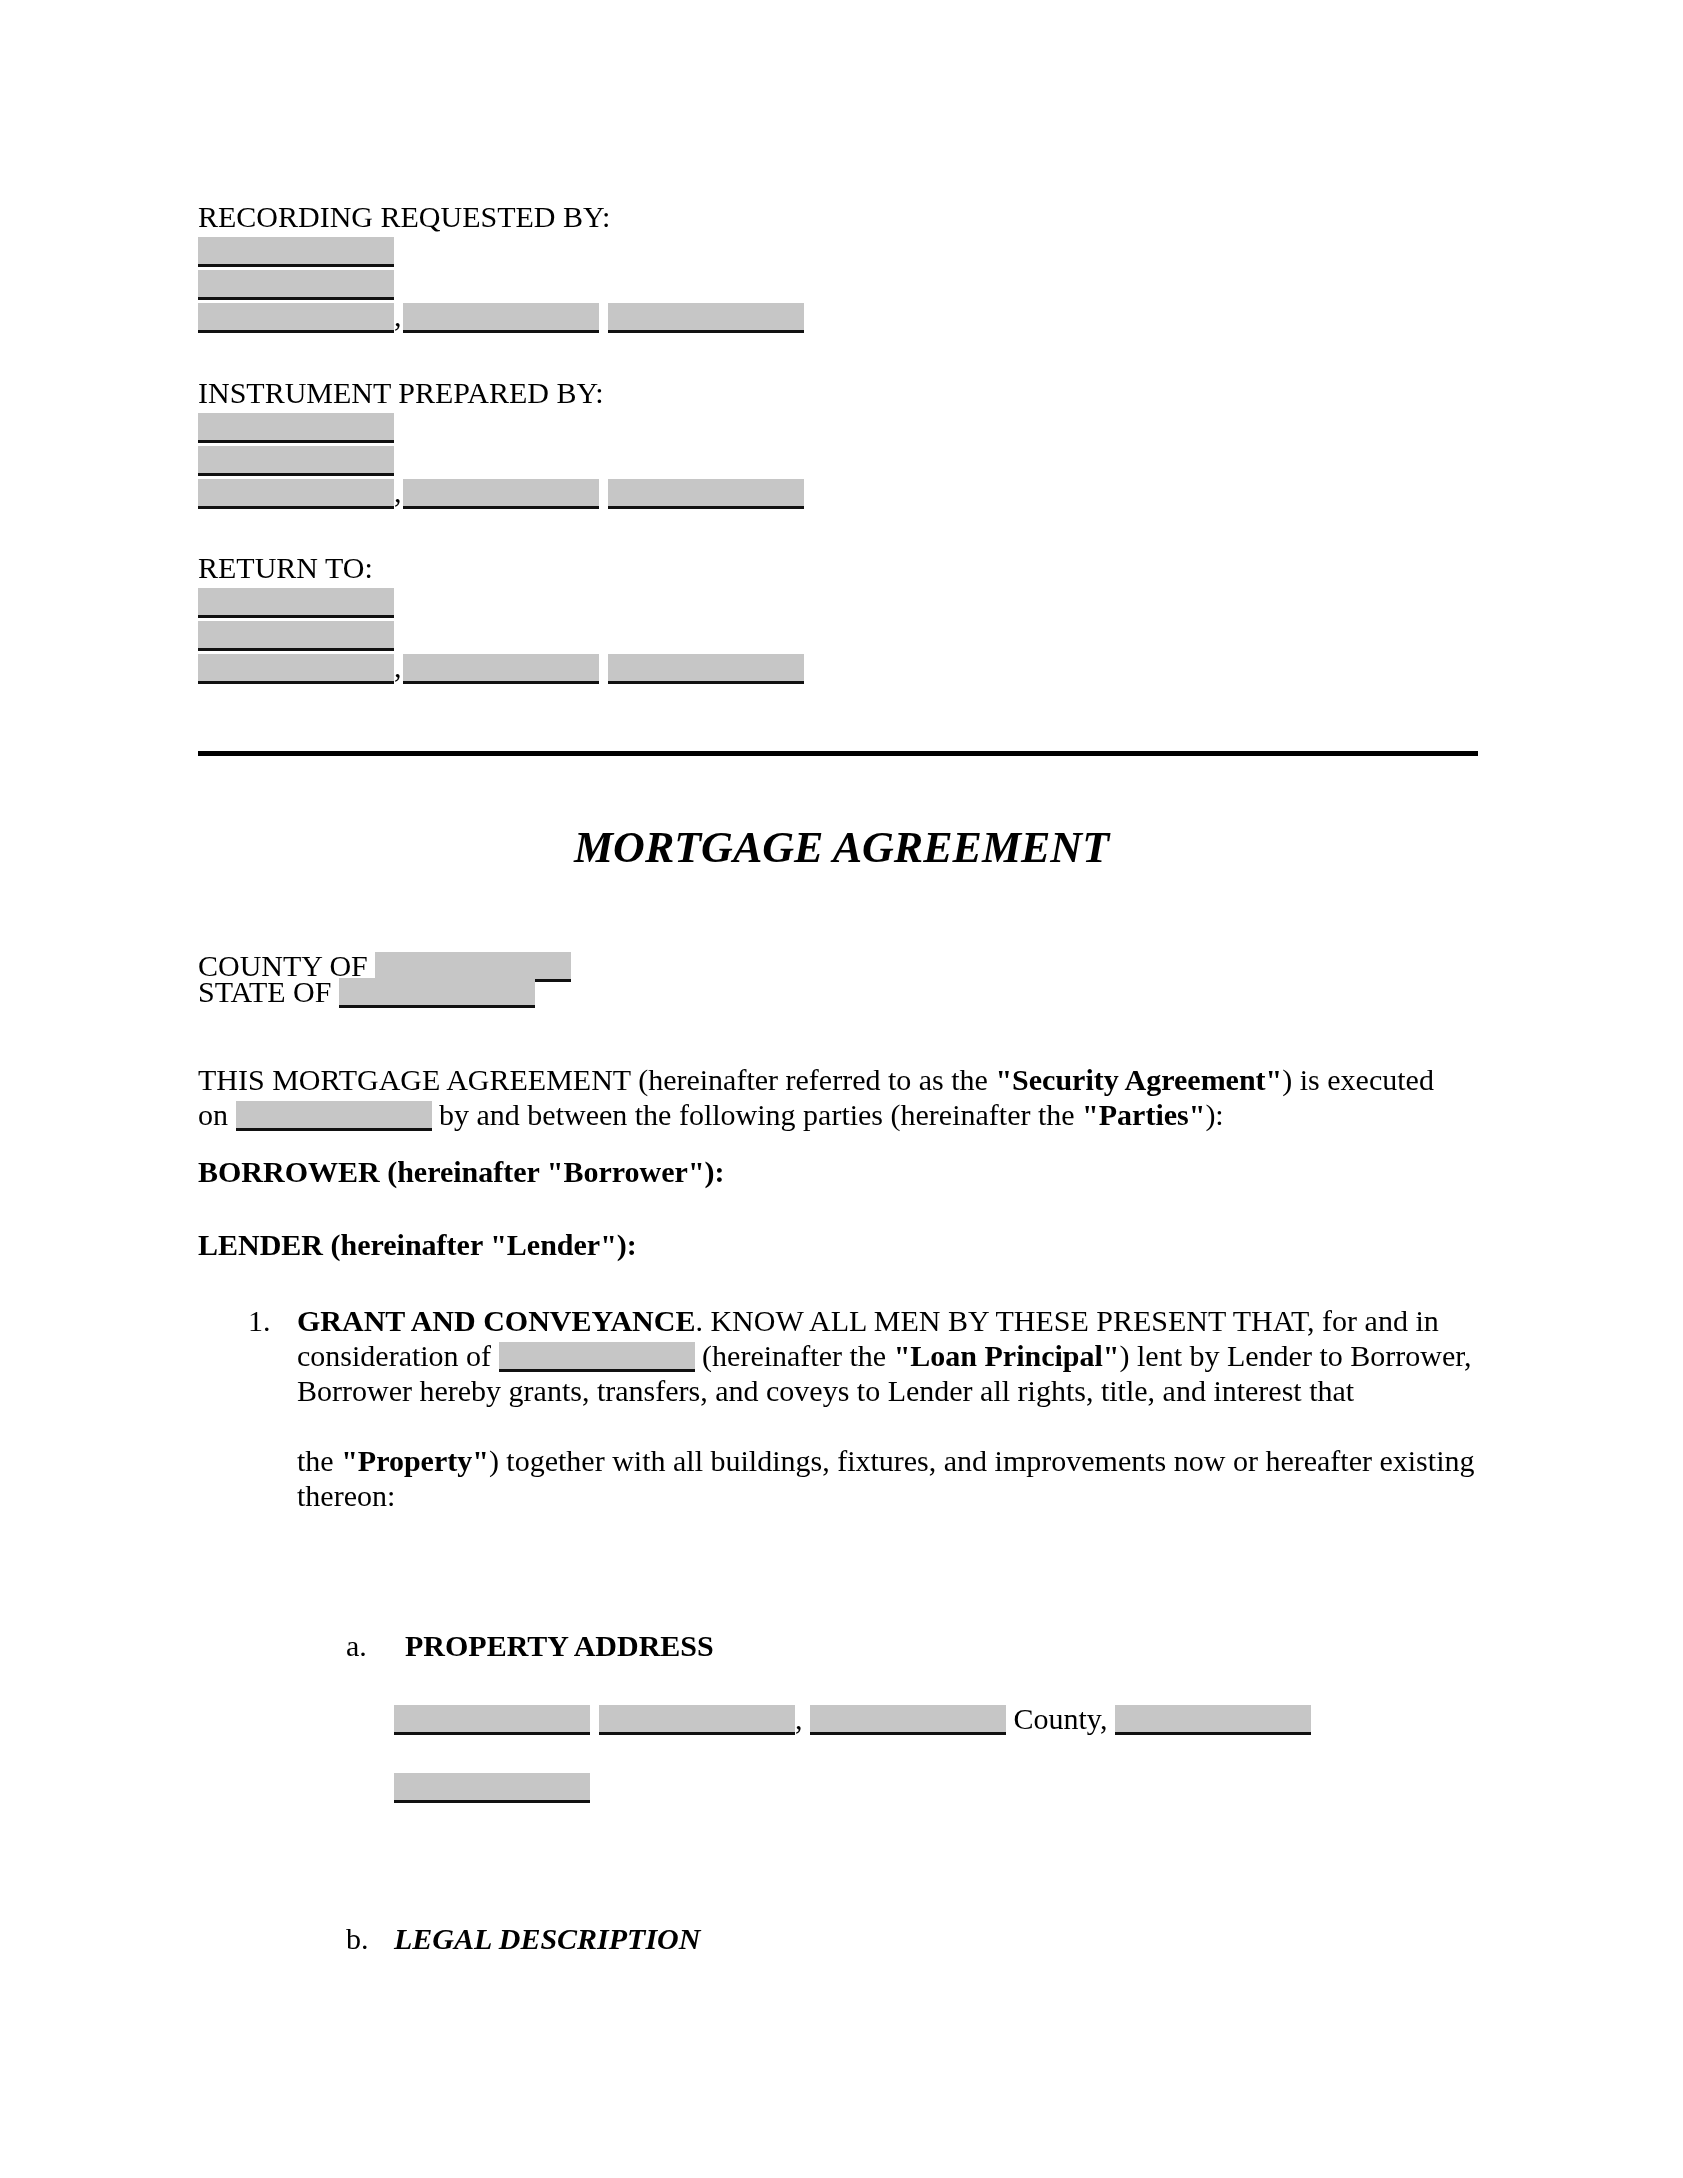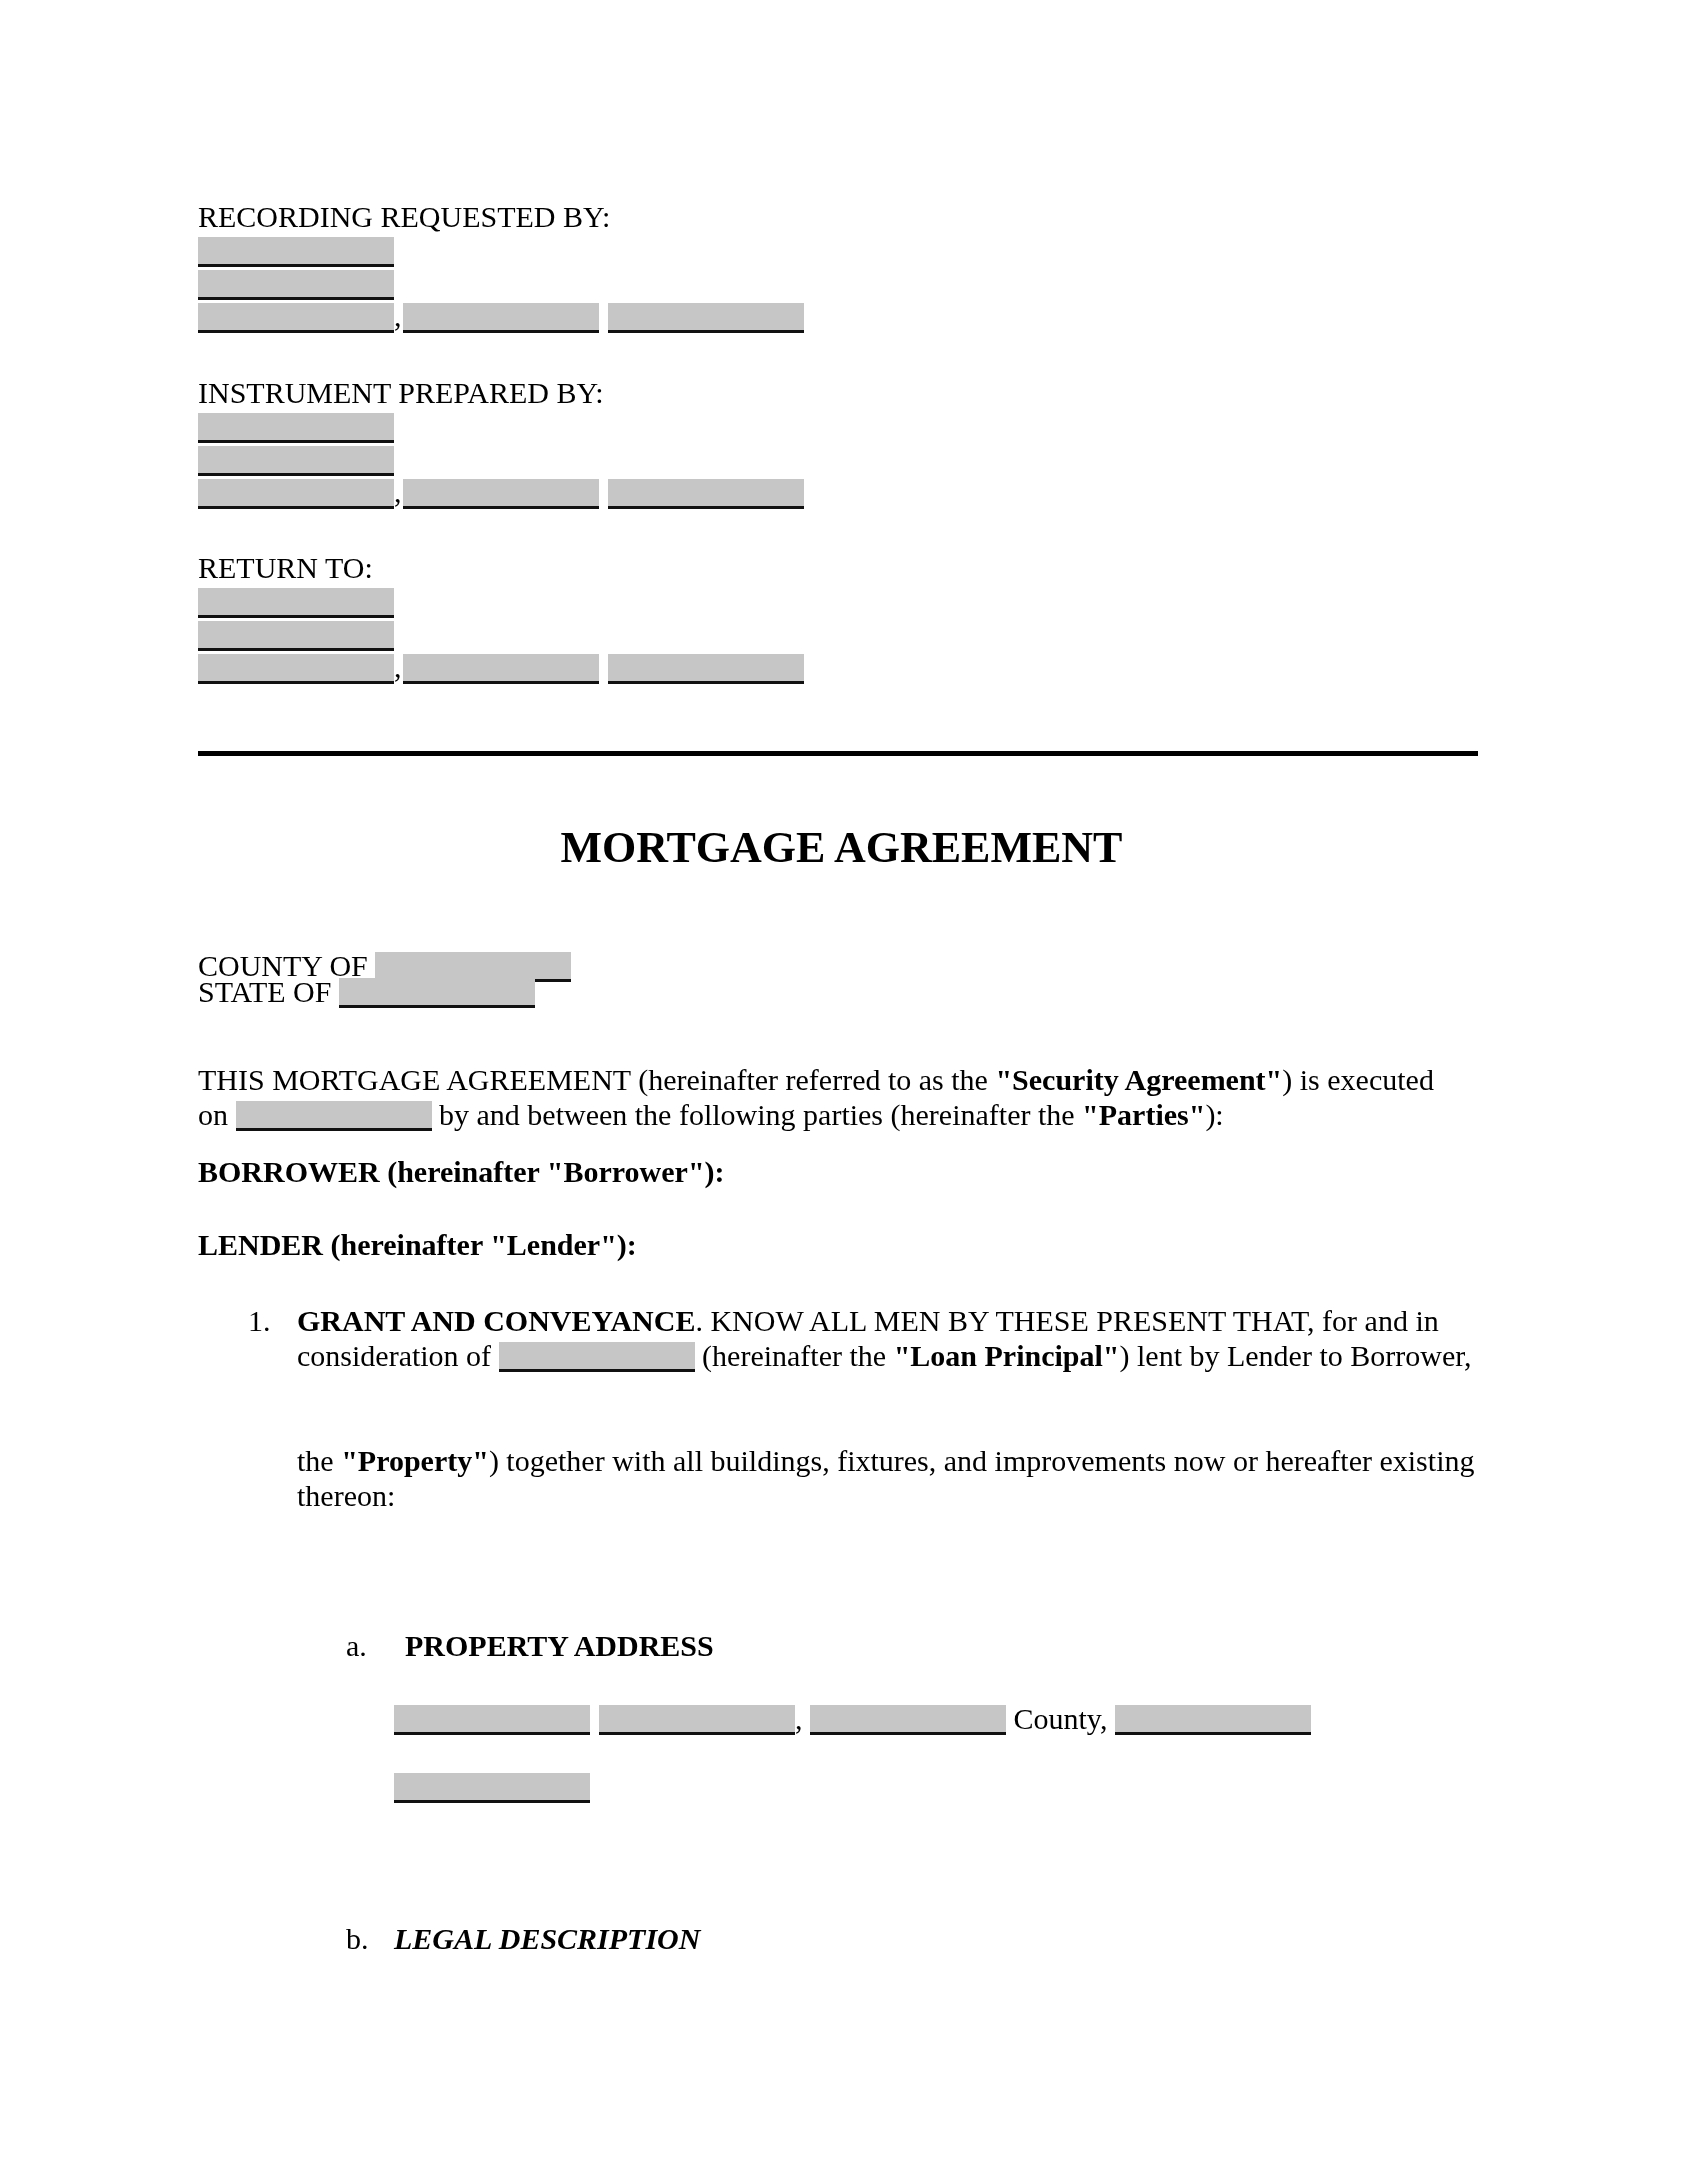--- a/index.html
+++ b/index.html
@@ -8,21 +8,21 @@
   .abs { position:absolute; white-space:nowrap; line-height:1; }
   .blank { display:inline-block; background:#c6c6c6; border-bottom:3px solid #111;
            height:30px; vertical-align:-6px; box-sizing:border-box; }
   .w198 { width:196px; }
   .stack { position:absolute; left:198px; }
   .stack .row { height:33px; display:flex; align-items:flex-end; }
   .sep { display:inline-block; width:9px; text-align:left; }
   .gap { display:inline-block; width:9px; }
   .divider { position:absolute; left:198px; top:751px; width:1280px; height:5px; background:#000; }
   .title { position:absolute; left:0; width:1683px; top:822px; text-align:center;
-           font-size:44px; font-weight:bold; }
+           font-size:44px; font-weight:bold;font-style:italic; }
   .para { position:absolute; left:198px; width:1287px; line-height:35px; }
   .item { position:absolute; left:248px; width:1238px; line-height:35px; }
   .item .num { position:absolute; left:0; top:0; }
   .item .body { margin-left:49px; }
   b { font-weight:bold; }
 </style>
 </head>
 <body>
 
 <div class="abs" style="left:198px;top:202px;">RECORDING REQUESTED BY:</div>
@@ -99,21 +99,21 @@
 <div class="abs" style="left:198px;top:1157px;font-weight:bold;">BORROWER (hereinafter "Borrower"):</div>
 
 <div class="abs" style="left:198px;top:1230px;font-weight:bold;">LENDER (hereinafter "Lender"):</div>
 
 <div class="item" style="top:1303px;">
   <span class="num">1.</span>
   <div class="body">
     <b>GRANT AND CONVEYANCE</b><span>. KNOW ALL MEN BY THESE PRESENT THAT, for and in</span><br>
     <span>consideration of</span>
     <span class="blank w198"></span><span> (hereinafter the </span><b>"Loan Principal"</b><span>) lent by Lender to Borrower,</span><br>
-    <br>
+    <span>Borrower hereby grants, transfers, and coveys to Lender all rights, title, and interest that</span><br>
     <br>
     <span>the </span><b>"Property"</b><span>) together with all buildings, fixtures, and improvements now or hereafter existing</span><br>
     <span>thereon:</span>
   </div>
 </div>
 
 <div class="abs" style="left:346px;top:1631px;">a.</div>
 <div class="abs" style="left:405px;top:1631px;font-weight:bold;">PROPERTY ADDRESS</div>
 
 <div class="abs" style="left:394px;top:1704px;">

